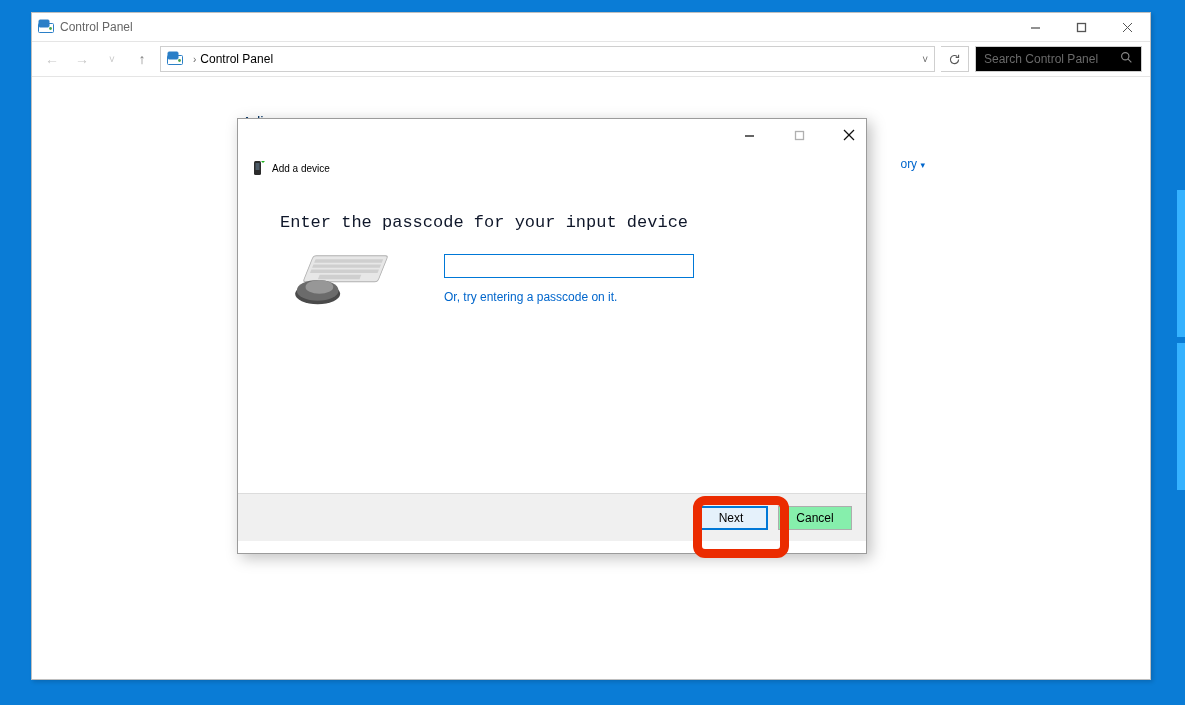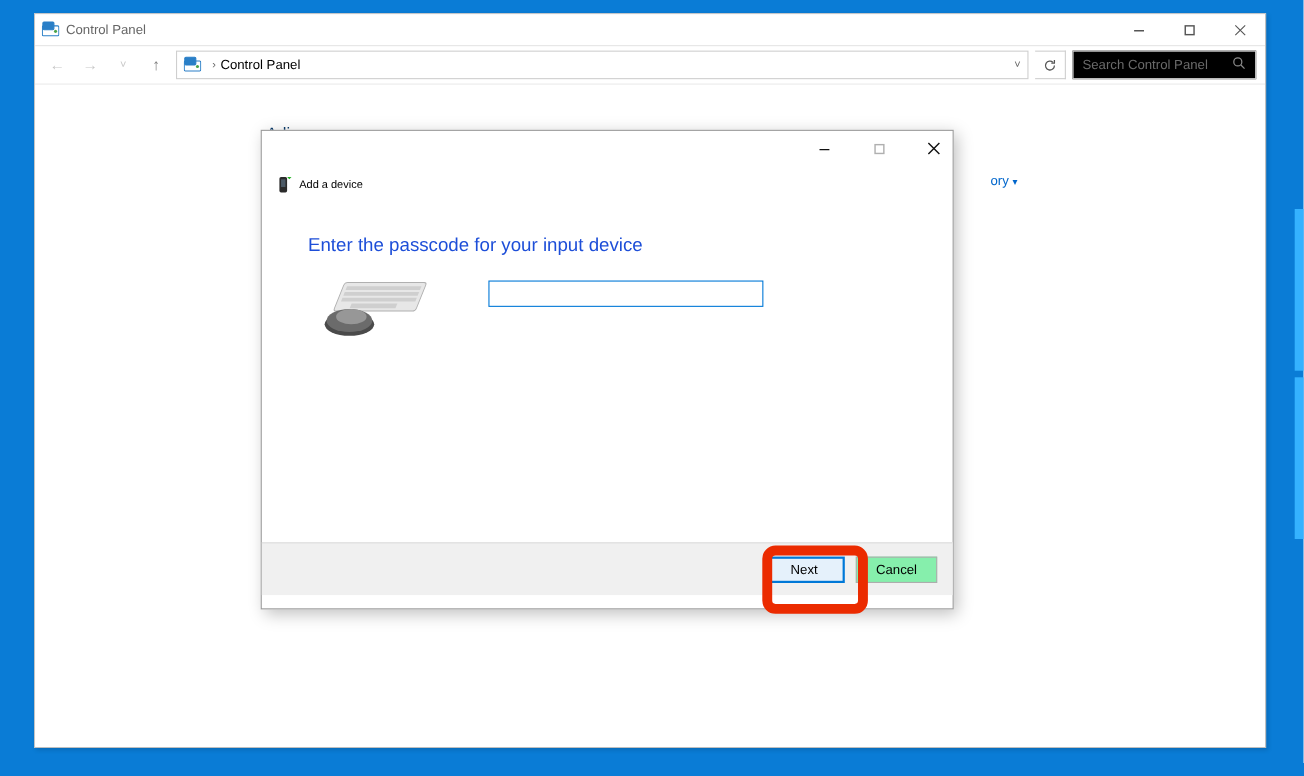--- a/index.html
+++ b/index.html
@@ -147,23 +147,24 @@
     padding: 12px 42px 0 42px;
     height: 346px;
   }
   .mod-caption {
     display: flex; align-items: center; gap: 6px;
     font-size: 10px;
     margin: 0 0 36px -28px;
   }
   .mod-caption .dev-ico { width: 14px; height: 18px; }
   .mod-h1 {
-    font-size: 17px; color: #1d4ed8;
+    font-size: 17px; color: #0f172a;
     font-weight: 400;
     margin: 0 0 10px 0;
+    font-family: Liberation Mono, monospace;
   }
   .mod-info {
     font-size: 12px;
     text-align: center;
     margin: 38px 0 0 0;
   }
   .mod-row {
     display: flex; align-items: flex-start;
     gap: 54px;
     margin-top: 22px;
@@ -377,20 +378,21 @@
             <rect x="52" y="24" width="48" height="5"></rect>
           </g>
         </g>
         <ellipse cx="40" cy="46" rx="26" ry="12" fill="#4a4a4a"></ellipse>
         <ellipse cx="40" cy="42" rx="24" ry="12" fill="#6b6b6b"></ellipse>
         <ellipse cx="42" cy="38" rx="16" ry="8" fill="#979797"></ellipse>
       </svg>
 
       <div class="mod-fields">
         <input class="passcode-input" value="" style="">
+        <a href="#" class="try-link">Or, try entering a passcode on it.</a>
       </div>
     </div>
   </div>
 
   <div class="mod-footer">
     <button class="btn primary">Next</button>
     <button class="btn">Cancel</button>
   </div>
 </div>
 

